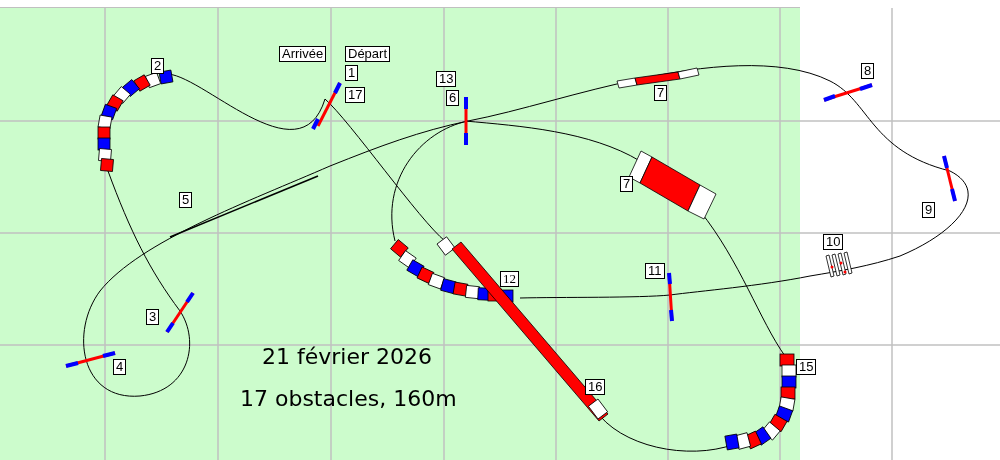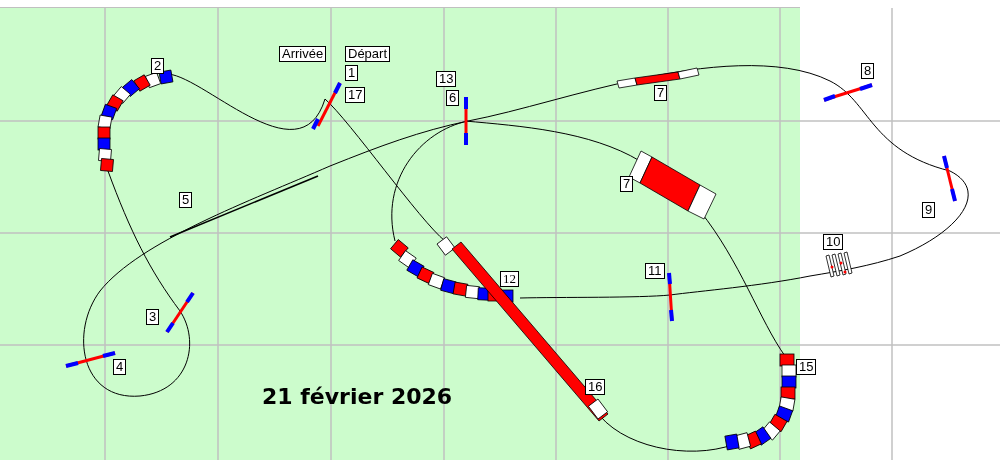--- a/index.html
+++ b/index.html
@@ -1,20 +1,20 @@
 <!DOCTYPE html>
 <html><head>
 <meta charset="utf-8">
 <style>
   html, body { margin: 0; padding: 0; }
   body { width: 1000px; height: 460px; overflow: hidden; background: #ffffff; font-family: "DejaVu Sans", sans-serif; }
   .arena { position: absolute; left: 0; top: 7px; width: 800px; height: 453px; background: #ccfccc; border-top: 1px solid #c0c0c0; }
   svg.grid { position: absolute; left: 0; top: 0; }
   .lbl { position: absolute; background: #ffffff; border: 1px solid #000; font-family: "Liberation Sans", sans-serif; font-size: 13px; line-height: 14px; padding: 0 2px; color: #000; white-space: nowrap; }
-  .caption { position: absolute; font-family: "DejaVu Sans", sans-serif; font-weight: bold; font-size: 22px; color: #000; white-space: nowrap; margin-top: 40px; }
+  .caption { position: absolute; font-family: "DejaVu Sans", sans-serif; font-weight: normal; font-size: 22px; color: #000; white-space: nowrap; }
 </style>
 </head>
 <body>
 
 <div class="arena">
   <svg class="grid" width="1000" height="453" viewBox="0 7 1000 453">
 
     <g stroke="#c0c0c0" stroke-width="1.5">
       <line x1="105" y1="7" x2="105" y2="460"></line>
       <line x1="218" y1="7" x2="218" y2="460"></line>
@@ -170,13 +170,14 @@
   <div class="lbl" style="left:823px;top:226px;">10</div>
   <div class="lbl" style="left:645px;top:255px;">11</div>
   <div class="lbl" style="left:500px;top:263px;font-family:Liberation Serif, serif;">12</div>
   <div class="lbl" style="left:436px;top:63px;">13</div>
   <div class="lbl" style="left:620px;top:168px;">7</div>
   <div class="lbl" style="left:796px;top:351px;">15</div>
   <div class="lbl" style="left:585px;top:371px;">16</div>
   <div class="lbl" style="left:345px;top:79px;">17</div>
 
   <div class="caption" style="left:262px;top:336px;">21 février 2026</div>
+  <div class="caption" style="left:240px;top:378px;">17 obstacles, 160m</div>
 </div>
 
 </body></html>

